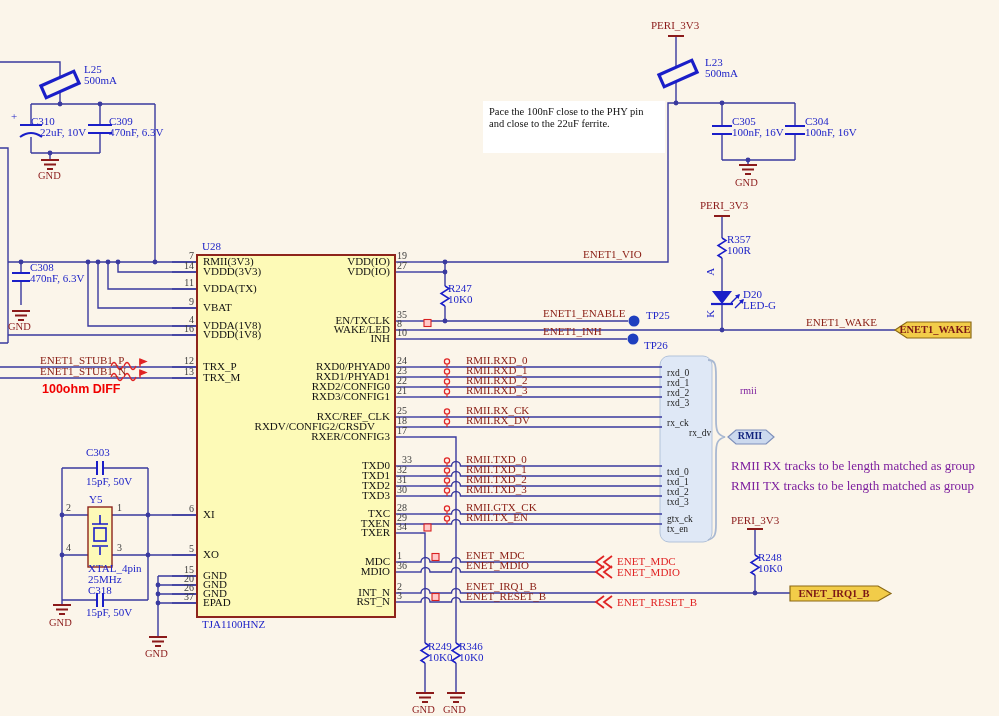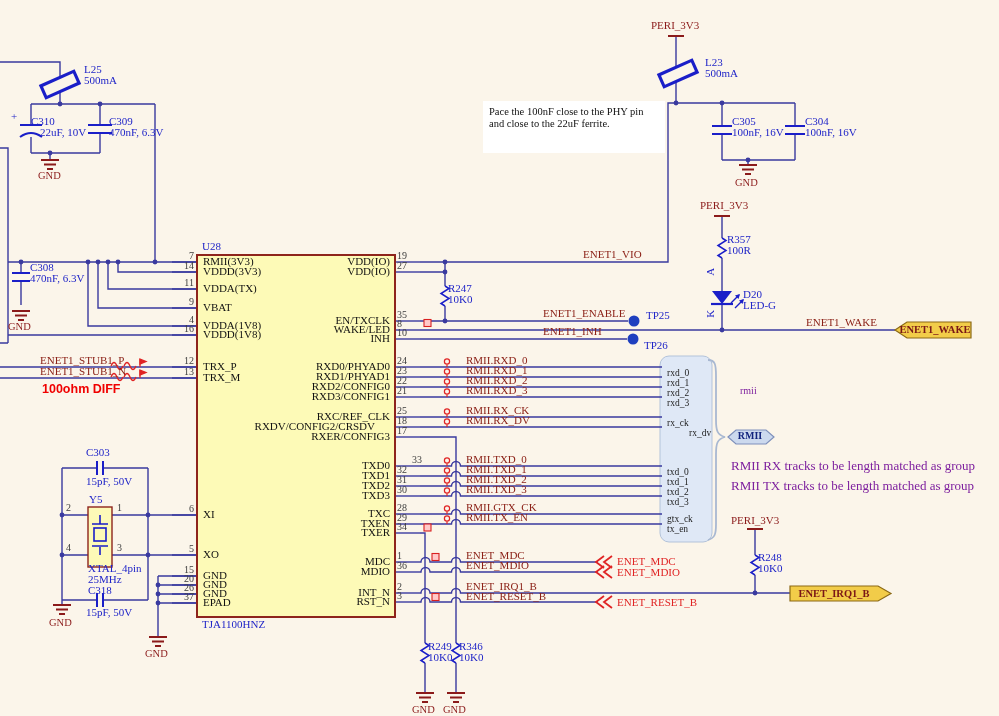--- a/index.html
+++ b/index.html
@@ -387,21 +387,21 @@
       <div class="lbl pnum" style="top: 376px; left: 397px;">22</div>
       <div class="lbl pname" style="top: 381px; right: 609px;">RXD2/CONFIG0</div>
       <div class="lbl pnum" style="top: 386px; left: 397px;">21</div>
       <div class="lbl pname" style="top: 391px; right: 609px;">RXD3/CONFIG1</div>
       <div class="lbl pnum" style="top: 406px; left: 397px;">25</div>
       <div class="lbl pname" style="top: 411px; right: 609px;">RXC/REF_CLK</div>
       <div class="lbl pnum" style="top: 416px; left: 397px;">18</div>
       <div class="lbl pname" style="top: 421px; right: 624px;">RXDV/CONFIG2/CRSDV</div>
       <div class="lbl pnum" style="top: 426px; left: 397px;">17</div>
       <div class="lbl pname" style="top: 431px; right: 609px;">RXER/CONFIG3</div>
-      <div class="lbl pnum" style="top: 455px; left: 390px; padding-left: 22px;">33</div>
+      <div class="lbl pnum" style="top: 455px; left: 380px; padding-left: 22px;">33</div>
       <div class="lbl pname" style="top: 460px; right: 609px;">TXD0</div>
       <div class="lbl pnum" style="top: 465px; left: 397px;">32</div>
       <div class="lbl pname" style="top: 470px; right: 609px;">TXD1</div>
       <div class="lbl pnum" style="top: 475px; left: 397px;">31</div>
       <div class="lbl pname" style="top: 480px; right: 609px;">TXD2</div>
       <div class="lbl pnum" style="top: 485px; left: 397px;">30</div>
       <div class="lbl pname" style="top: 490px; right: 609px;">TXD3</div>
       <div class="lbl pnum" style="top: 503px; left: 397px;">28</div>
       <div class="lbl pname" style="top: 508px; right: 609px;">TXC</div>
       <div class="lbl pnum" style="top: 513px; left: 397px;">29</div>

